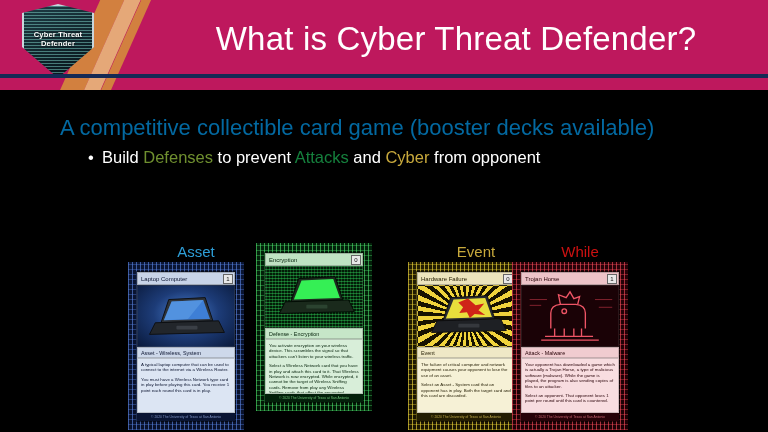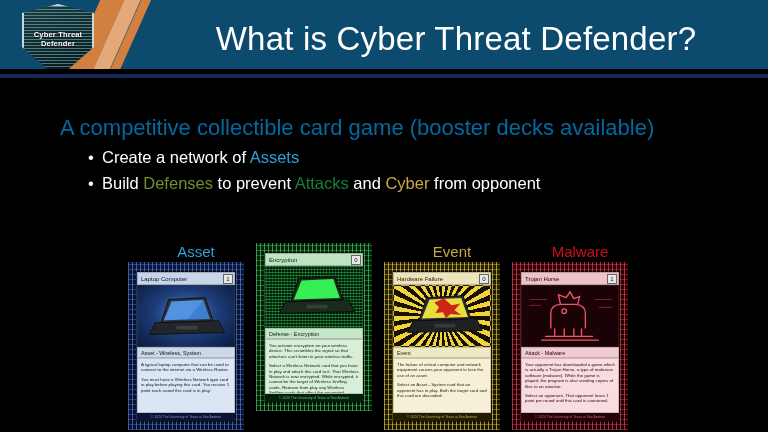--- a/index.html
+++ b/index.html
@@ -6,22 +6,22 @@
   html, body {
     width: 768px; height: 432px;
     background: #000;
     font-family: "Liberation Sans", sans-serif;
     overflow: hidden;
   }
   .slide { position: relative; width: 768px; height: 432px; background: #000; }
 
   
   .header {
-    position: absolute; left: 0; top: 0; width: 768px; height: 69px;
-    background: #0c4a6e; overflow: hidden;
+    position: absolute; left: 0; top: 0; width: 768px; height: 90px;
+    background: #be185d; overflow: hidden;
   }
   .header-underline {
     position: absolute; left: 0; top: 74px; width: 768px; height: 4px;
     background: #152a55;
   }
   .stripe {
     position: absolute; top: -40px; height: 180px;
     transform: rotate(24deg); transform-origin: top left;
   }
   .stripe-a { left: 118px; width: 22px; background: #d2803f; }
@@ -196,23 +196,20 @@
       </div>
     </div>
 
     <div class="title">What is Cyber Threat Defender?</div>
   </div>
   <div class="header-underline"></div>
 
   <div class="lead">A competitive collectible card game (booster decks available)</div>
 
   <div class="bullets">
-    <div class="bullet">
-      <span class="dot">•</span><span>Create a network of </span><span class="c-asset">Assets</span>
-    </div>
     <div class="bullet">
       <span class="dot">•</span><span>Build </span><span class="c-defense">Defenses</span><span> to prevent </span><span class="c-attack">Attacks</span><span> and </span><span class="c-event">Cyber</span><span> from opponent</span>
     </div>
   </div>
 
   <div class="card-row">
 
     <div class="card-slot" style="left:128px">
       <div class="card-cat cat-asset">Asset</div>
       <div class="card skin-asset">
@@ -260,21 +257,21 @@
           <div class="card-type">Defense - Encryption</div>
           <div class="card-body">
             <p>You activate encryption on your wireless device. This scrambles the signal so that attackers can't listen to your wireless traffic.</p>
             <p>Select a Wireless Network card that you have in play and attach this card to it. That Wireless Network is now encrypted. While encrypted, it cannot be the target of Wireless Sniffing cards. Remove from play any Wireless Sniffing cards that affect the encrypted Wireless Network.</p>
           </div>
           <div class="card-footer">© 2020 The University of Texas at San Antonio</div>
         </div>
       </div>
     </div>
 
-    <div class="card-slot" style="left:384px">
+    <div class="card-slot" style="left:408px">
       <div class="card-cat cat-event">Event</div>
       <div class="card skin-event">
         <div class="card-circuit"></div>
         <div class="card-inner">
           <div class="card-titlebar">
             <span class="card-title">Hardware Failure</span>
             <span class="cost">0</span>
           </div>
           <div class="card-art">
             <svg class="art-svg" viewBox="0 0 100 62" preserveAspectRatio="none">
@@ -289,21 +286,21 @@
           <div class="card-body">
             <p>The failure of critical computer and network equipment causes your opponent to lose the use of an asset.</p>
             <p>Select an Asset - System card that an opponent has in play. Both the target card and this card are discarded.</p>
           </div>
           <div class="card-footer">© 2020 The University of Texas at San Antonio</div>
         </div>
       </div>
     </div>
 
     <div class="card-slot" style="left:512px">
-      <div class="card-cat cat-attack">Malware</div>
+      <div class="card-cat cat-attack">While</div>
       <div class="card skin-attack">
         <div class="card-circuit"></div>
         <div class="card-inner">
           <div class="card-titlebar">
             <span class="card-title">Trojan Horse</span>
             <span class="cost">1</span>
           </div>
           <div class="card-art">
             <svg class="art-svg" viewBox="0 0 100 62" preserveAspectRatio="none">
               <g fill="none" stroke="#ef5566" stroke-width="1.4">

